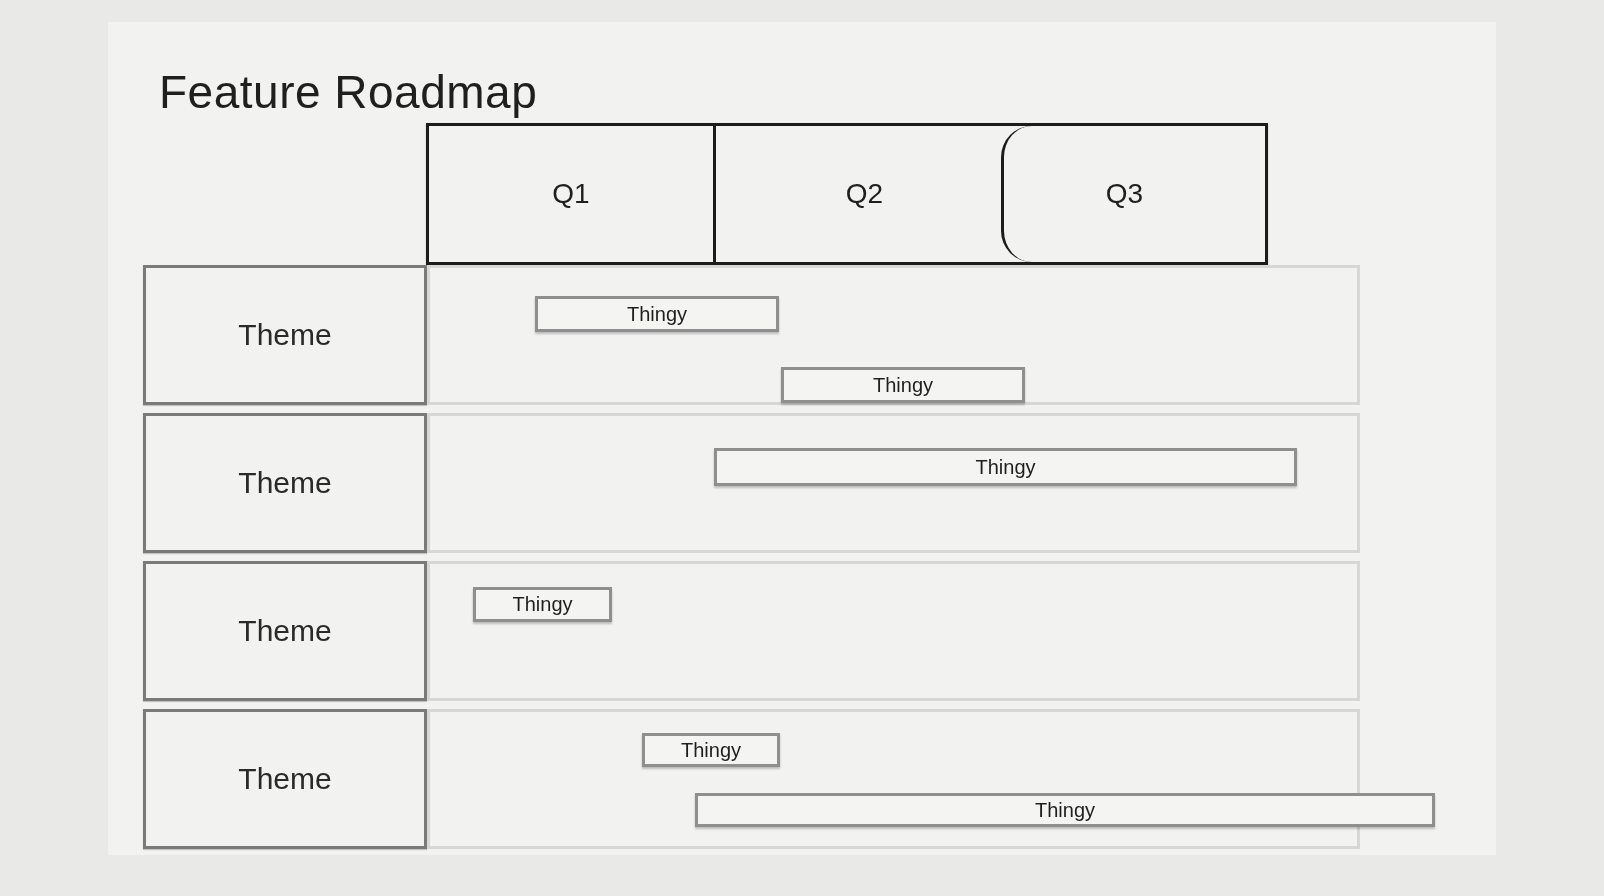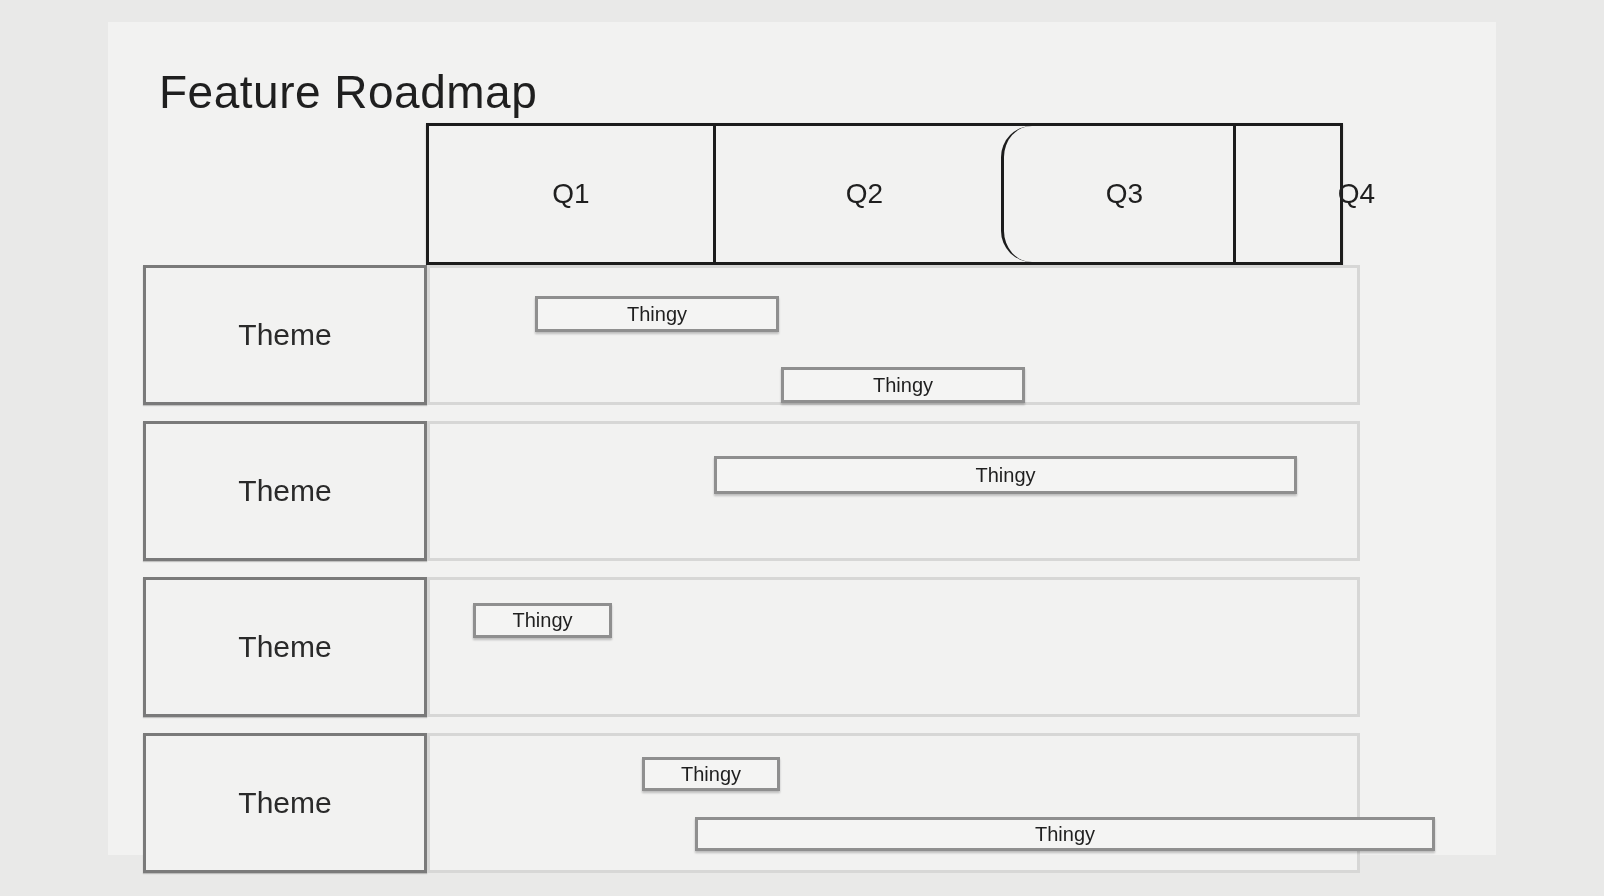--- a/index.html
+++ b/index.html
@@ -40,21 +40,21 @@
     font-weight: 400;
     letter-spacing: 0.5px;
     color: var(--title_text, #1f1f1f);
   }
 
   
   .quarters {
     position: absolute;
     left: 318px;
     top: 101px;
-    width: 917px;
+    width: 842px;
     height: 142px;
     display: flex;
     border: 3px solid var(--header_border, #1c1c1c);
     background: var(--canvas_background, #f2f2f1);
     box-shadow: 0 1px 2px rgba(0,0,0,0.18);
   }
   .qcell {
     display: flex;
     align-items: center;
     justify-content: center;
@@ -66,21 +66,21 @@
     padding-left: 12px;
   }
 
   
   .rows {
     position: absolute;
     left: 35px;
     top: 243px;
     display: flex;
     flex-direction: column;
-    gap: 16px;
+    gap: 8px;
   }
   .row {
     display: flex;
     height: 140px;
   }
   .theme {
     width: 284px;
     height: 140px;
     border: 3px solid var(--theme_border, #7a7a7a);
     background: var(--canvas_background, #f2f2f1);
@@ -125,23 +125,20 @@
     <div class="quarters">
       <div class="qcell" style="flex: 0 0 284px;">
         <span>Q1</span>
       </div>
       <div class="qcell" style="flex: 0 0 288px;">
         <span>Q2</span>
       </div>
       <div class="qcell" style="flex: 0 0 232px; border-radius: 31px;">
         <span>Q3</span>
       </div>
-      <div class="qcell" style="flex: 0 0 232px;">
-        <span>Q4</span>
-      </div>
     </div>
 
     <div class="rows">
       <div class="row">
         <div class="theme">
           <span>Theme</span>
         </div>
         <div class="track">
             <div class="bar" style="left: 105px; top: 28px; width: 244px; height: 36px;">
               <span>Thingy</span>

